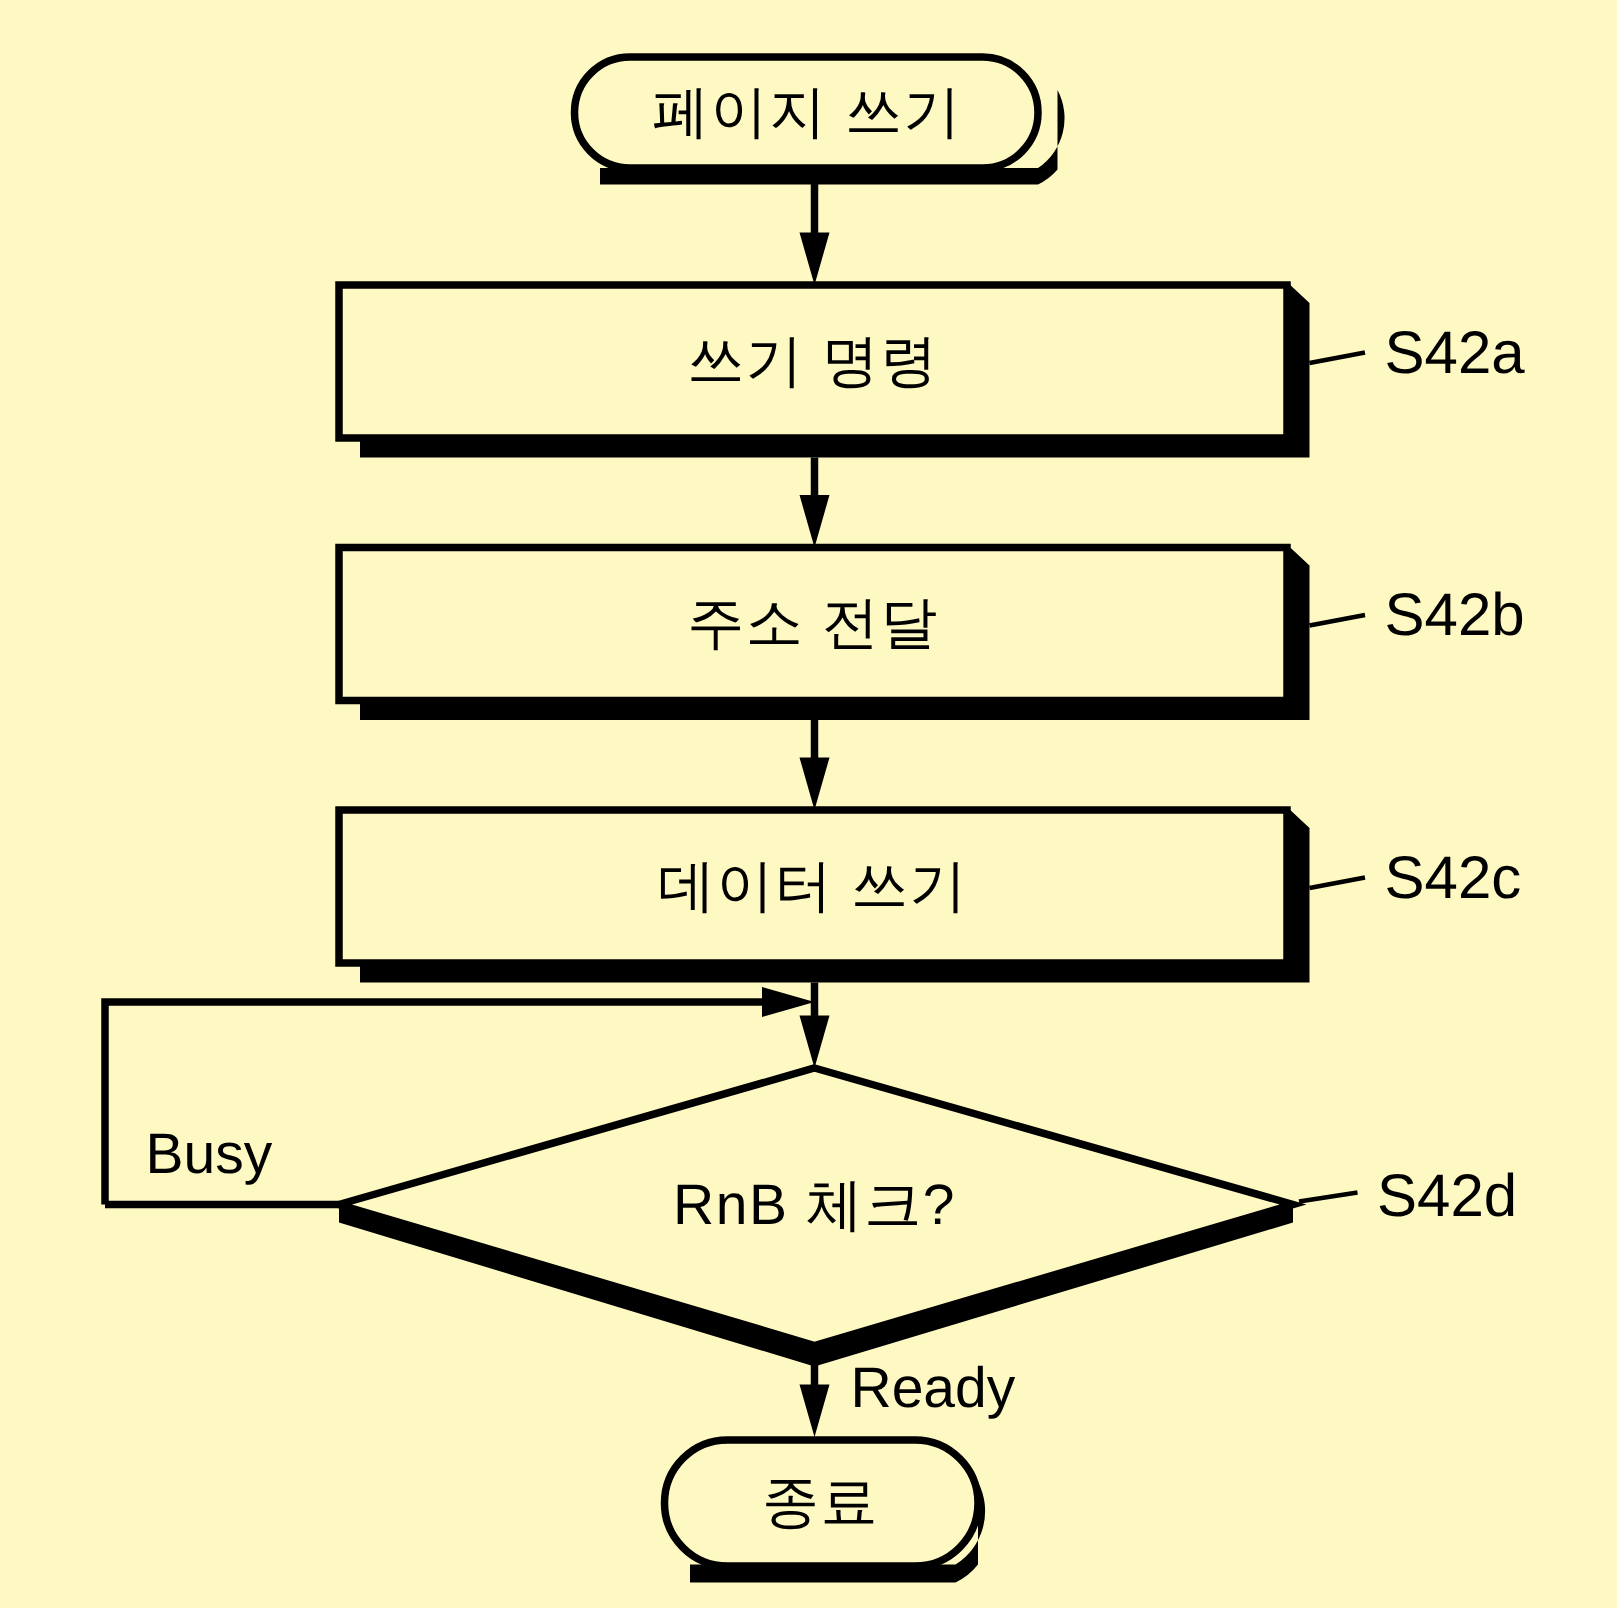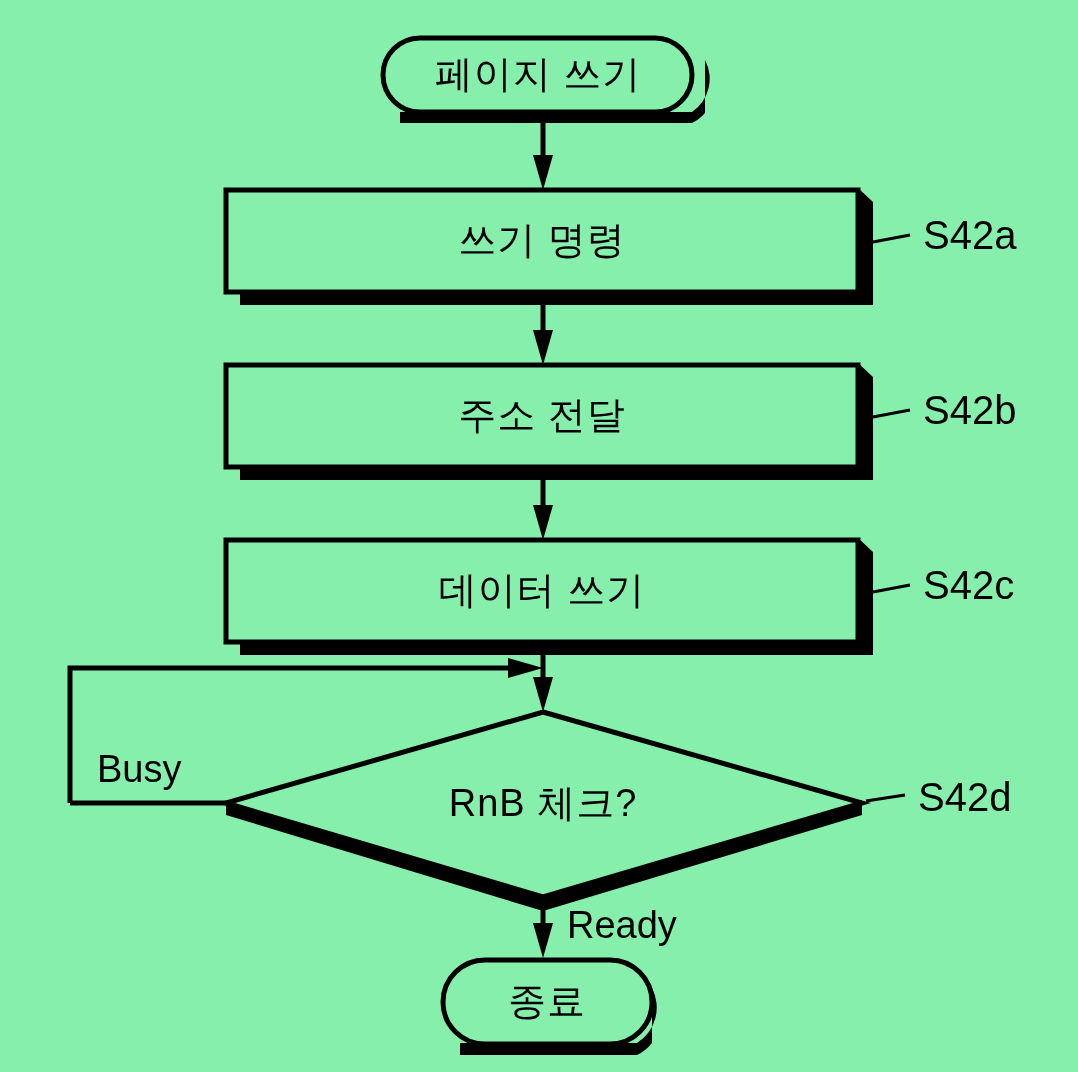--- a/index.html
+++ b/index.html
@@ -8,21 +8,21 @@
     padding: 0;
     background: #ffffff;
   }
   body {
     font-family: "Liberation Sans", "DejaVu Sans", sans-serif;
   }
   #canvas {
     position: relative;
     width: 1078px;
     height: 1072px;
-    background: #86efac;
+    background: #fef9c3;
     overflow: hidden;
   }
   #flow-svg {
     position: absolute;
     top: 0;
     left: 0;
     width: 1078px;
     height: 1072px;
     display: block;
   }

